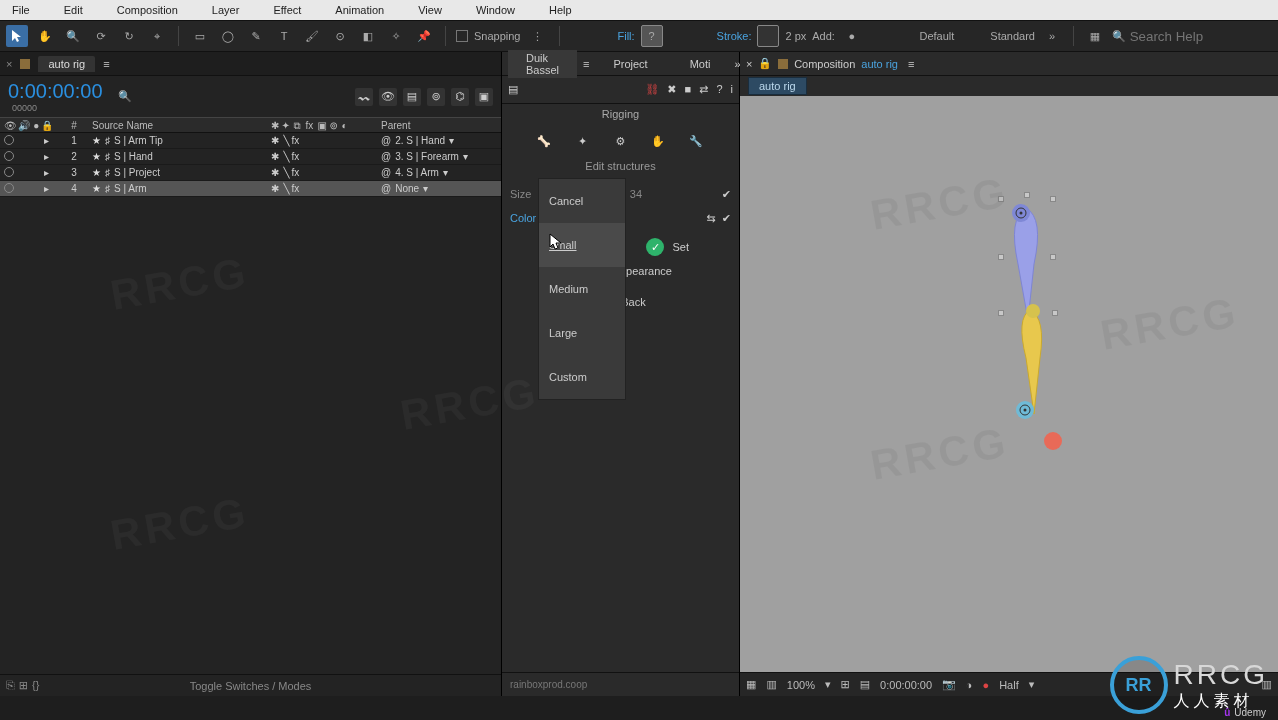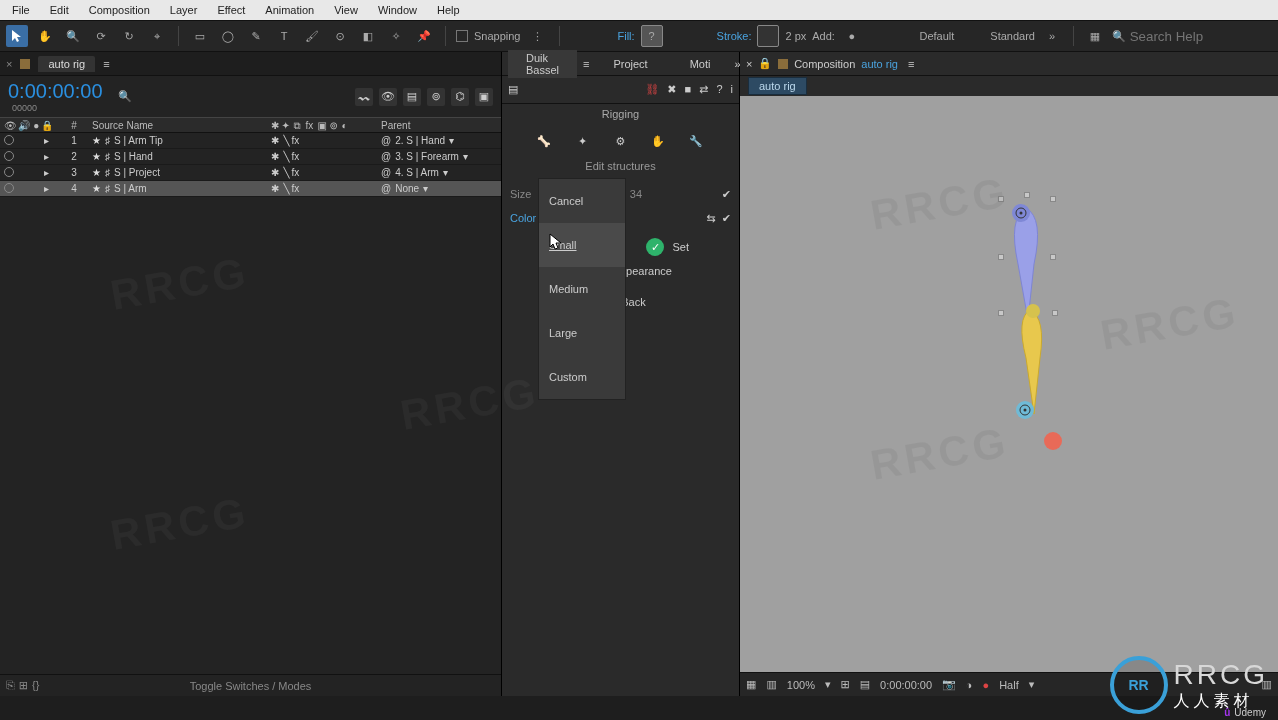--- a/index.html
+++ b/index.html
@@ -1,19 +1,19 @@
 <!DOCTYPE html>
 <html><head>
 <meta charset="utf-8">
 <style>
   * { box-sizing: border-box; margin: 0; padding: 0; font-family: "Segoe UI", Tahoma, sans-serif; }
   body { background: #1e1e1e; color: #ccc; font-size: 11px; width: 1278px; height: 720px; overflow: hidden; position: relative; }
   
   
-  .menubar { background: #e8e8e8; height: 20px; display: flex; align-items: center; padding: 0 4px; gap: 4px; }
+  .menubar { background: #e8e8e8; height: 20px; display: flex; align-items: center; padding: 0 4px; gap: 18px; }
   .menubar .item { padding: 2px 8px; color: #222; cursor: default; }
   
   
   .toolbar { background: #262626; height: 32px; border-top: 1px solid #111; border-bottom: 1px solid #111; display: flex; align-items: center; padding: 0 6px; gap: 6px; color: #aaa; }
   .tool-btn { width: 22px; height: 22px; display: flex; align-items: center; justify-content: center; border-radius: 2px; }
   .tool-btn.active { background: #3a6ea5; color: #fff; }
   .toolbar .divider { width: 1px; height: 20px; background: #444; margin: 0 4px; }
   .toolbar .chk { width: 12px; height: 12px; border: 1px solid #777; display: inline-block; vertical-align: middle; }
   .toolbar .lbl { color: #aaa; }
   .toolbar .link { color: #4aa3df; cursor: pointer; margin-left: 48px; }
@@ -95,21 +95,21 @@
   .bone { position: absolute; }
   .joint { position: absolute; width: 18px; height: 18px; border-radius: 50%; display: flex; align-items: center; justify-content: center; }
   .sel-handle { position: absolute; width: 6px; height: 6px; background: #c8c8c8; border: 1px solid #888; }
   
   .viewer-footer { height: 24px; background: #262626; display: flex; align-items: center; padding: 0 6px; gap: 10px; color: #bbb; border-top: 1px solid #111; }
   .viewer-footer .spacer { flex: 1; }
   
   
   .wm { position: absolute; color: rgba(255,255,255,0.04); font-size: 42px; font-weight: 700; transform: rotate(-10deg); pointer-events: none; letter-spacing: 4px; }
   .rrcg-logo { position: absolute; right: 10px; bottom: 6px; display: flex; align-items: center; gap: 6px; pointer-events: none; }
-  .rrcg-logo .circ { width: 58px; height: 58px; border: 4px solid #3aa0d8; border-radius: 50%; display: flex; align-items: center; justify-content: center; color: #3aa0d8; font-weight: 700; font-size: 14px; background: rgba(0,0,0,.15); }
+  .rrcg-logo .circ { width: 58px; height: 58px; border: 4px solid #3aa0d8; border-radius: 50%; display: flex; align-items: center; justify-content: center; color: #3aa0d8; font-weight: 700; font-size: 18px; background: rgba(0,0,0,.15); }
   .rrcg-logo .txt { color: #d8d8d8; font-size: 28px; font-weight: 300; letter-spacing: 3px; }
   .udemy-badge { position: absolute; right: 12px; bottom: 2px; color: #ccc; font-size: 10px; display: flex; align-items: center; gap: 4px; }
   
   .cursor { position: absolute; width: 14px; height: 18px; pointer-events: none; z-index: 20; }
   
   svg { display: block; }
 </style>
 </head>
 <body>
 
@@ -384,20 +384,21 @@
     </div>
     <div class="btn-row center">
       <span>⎋</span>
       <span class="txt">Bake appearance</span>
     </div>
     <div class="btn-row center" style="margin-top:8px">
       <span class="back-circle">←</span>
       <span class="txt">Back</span>
     </div>
 
+    <div class="mid-footer">rainboxprod.coop</div>
   </div>
 
   <div class="viewer">
     <div class="viewer-tabs">
       <span>×</span>
       <span>🔒</span>
       <span style="width:10px;height:10px;background:#8a6d3b;display:inline-block"></span>
       <span class="tab">Composition</span>
       <span class="name">auto rig</span>
       <span style="margin-left:4px">≡</span>

